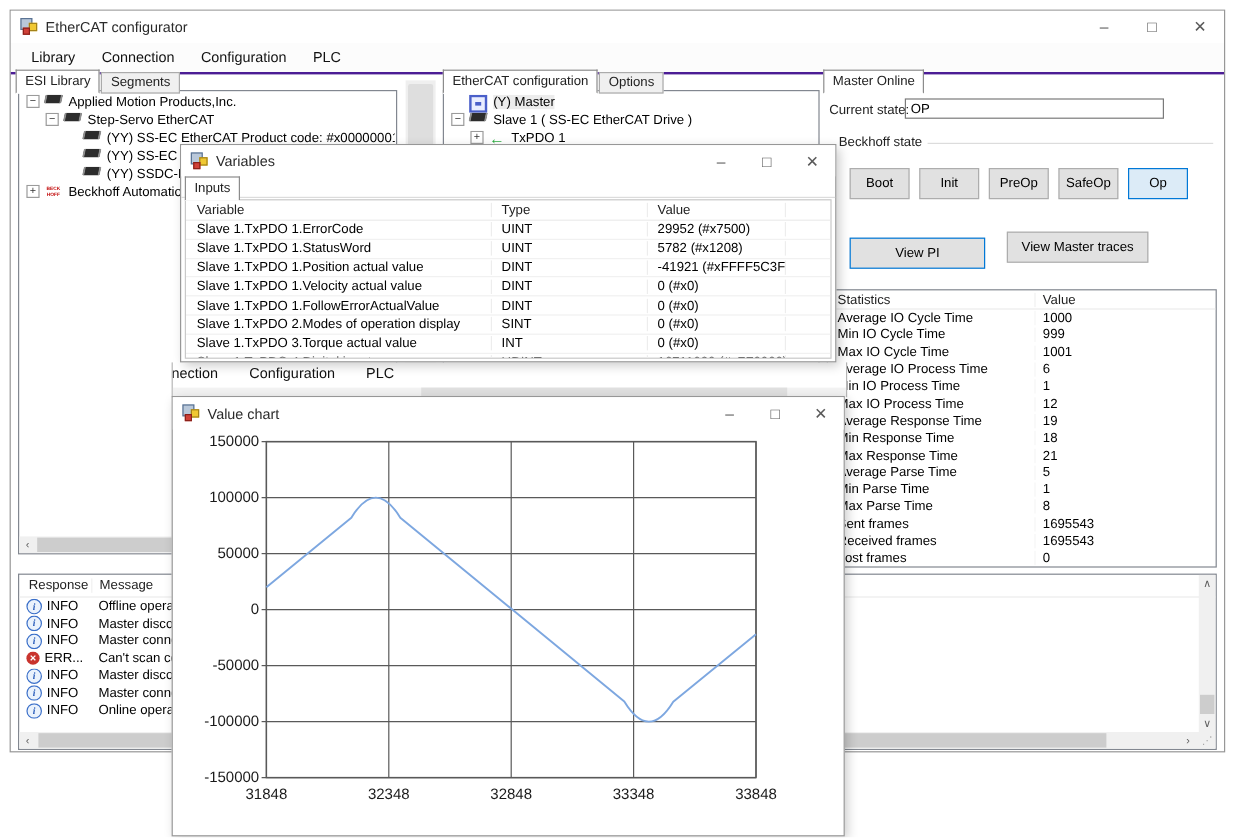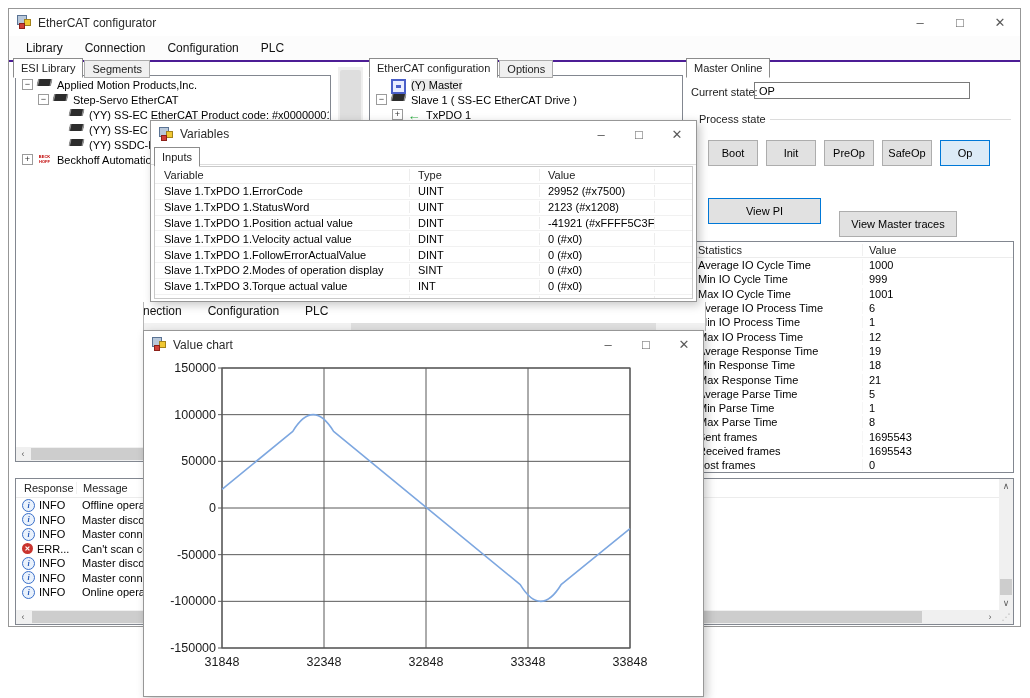--- a/index.html
+++ b/index.html
@@ -175,32 +175,32 @@
           </div>
         </div>
     </div>
 
     <div style="position:absolute;left:677px;top:49px;z-index:2;">
       <span class="tab" data-active="true">Master Online</span>
     </div>
     <span class="grouplabel" style="position:absolute;left:682px;top:77px;">Current state:</span>
     <div style="position:absolute;left:745px;top:73px;width:216px;height:17px;border:1px solid #7a7a7a;
                 font-size:11px;display:flex;align-items:center;padding-left:4px;box-sizing:border-box;">OP</div>
-    <span class="grouplabel" style="position:absolute;left:690px;top:104px;background:#fff;z-index:2;padding-right:4px;">Process state</span>
+    <span class="grouplabel" style="position:absolute;left:690px;top:104px;background:#fff;z-index:2;padding-right:4px;">Beckhoff state</span>
     <div class="gline" style="left:756px;top:110px;width:246px;"></div>
     <div style="position:absolute;left:699px;top:131px;display:flex;gap:8px;">
 
     <div class="btn state-btn">Boot</div>
         <div class="btn state-btn">Init</div>
         <div class="btn state-btn">PreOp</div>
         <div class="btn state-btn">SafeOp</div>
         <div class="btn state-btn" data-active="true">Op</div>
       </div>
     <div class="btn" id="view-pi" style="position:absolute;left:699px;top:189px;width:113px;height:26px;border-color:#0078d7;">View PI</div>
-    <div class="btn" style="position:absolute;left:830px;top:202px;width:118px;height:26px;">View Master traces</div>
+    <div class="btn" style="position:absolute;left:830px;top:184px;width:118px;height:26px;">View Master traces</div>
 
     <div class="box" style="left:680px;top:232px;width:325px;height:232px;">
       <div class="lv-header" style="height:15px;">
         <span class="cell" style="width:172px;padding-left:8px;">Statistics</span>
         <span class="cell" style="flex:1;padding-left:6px;border-left:1px solid #f0f0f0;">Value</span>
       </div>
       <div>
 
           <div class="lv-row" style="height:14.3px;">
             <span class="cell" style="width:172px;padding-left:8px;">Average IO Cycle Time</span>
@@ -399,21 +399,21 @@
           <div class="lv-row vrow" style="height:14.8px;">
             <span class="cell" style="width:255px;padding-left:9px;">Slave 1.TxPDO 1.ErrorCode</span>
             <span class="cell" style="width:130px;padding-left:8px;">UINT</span>
             <span class="cell" style="width:115px;padding-left:8px;">29952 (#x7500)</span>
             <span class="cell" style="flex:1;"></span>
           </div>
 
           <div class="lv-row vrow" style="height:14.8px;">
             <span class="cell" style="width:255px;padding-left:9px;">Slave 1.TxPDO 1.StatusWord</span>
             <span class="cell" style="width:130px;padding-left:8px;">UINT</span>
-            <span class="cell" style="width:115px;padding-left:8px;">2123 (#x1208)</span>
+            <span class="cell" style="width:115px;padding-left:8px;">5782 (#x1208)</span>
             <span class="cell" style="flex:1;"></span>
           </div>
 
           <div class="lv-row vrow" style="height:14.8px;">
             <span class="cell" style="width:255px;padding-left:9px;">Slave 1.TxPDO 1.Position actual value</span>
             <span class="cell" style="width:130px;padding-left:8px;">DINT</span>
             <span class="cell" style="width:115px;padding-left:8px;">-41921 (#xFFFF5C3F)</span>
             <span class="cell" style="flex:1;"></span>
           </div>
 

